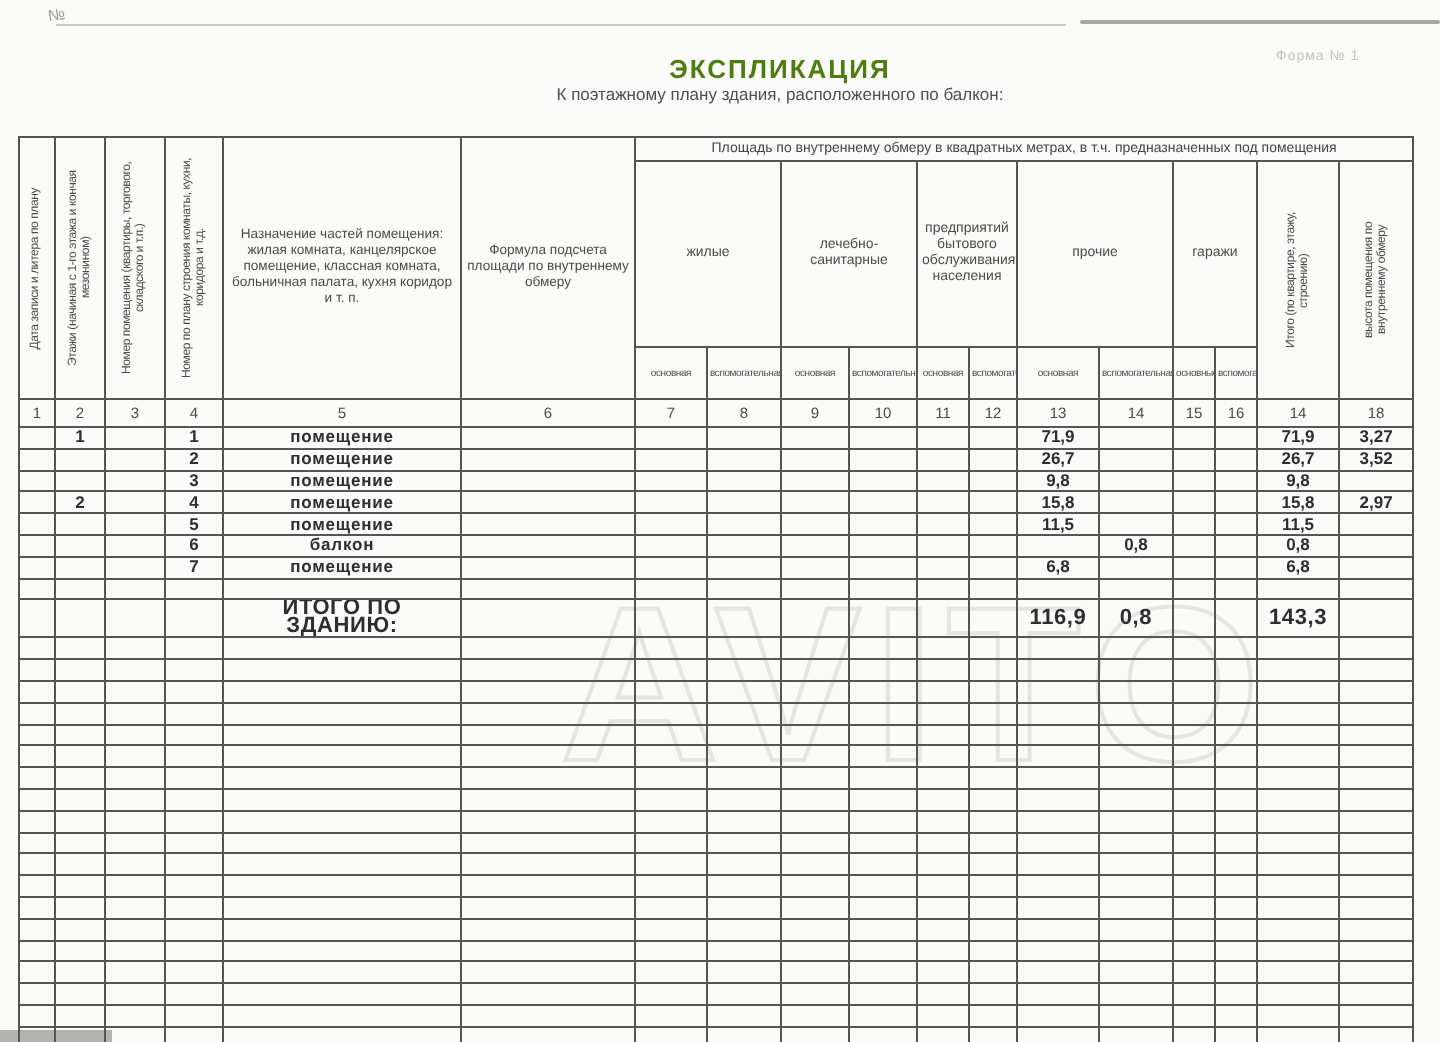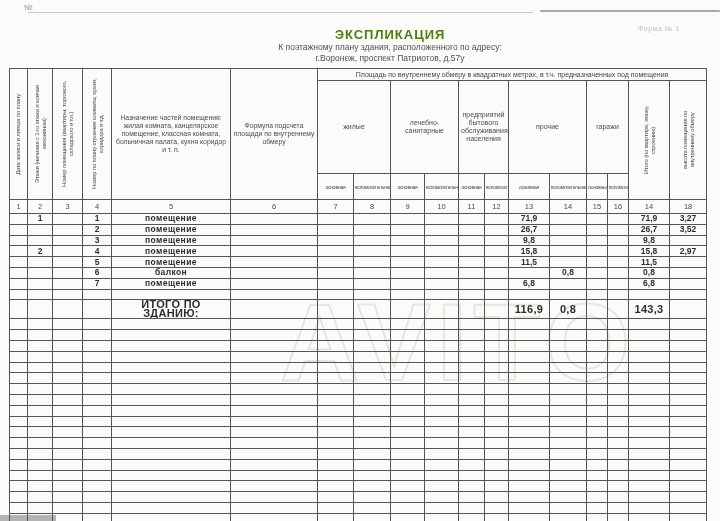--- a/index.html
+++ b/index.html
@@ -77,22 +77,21 @@
 
 <div class="scan-line-left"></div>
 <div class="scan-line-right"></div>
 <div class="scan-mark">№</div>
 <div class="bottom-strip"></div>
 
 <div class="form-label">Форма № 1</div>
 
 <div class="title-block">
   <div class="title">ЭКСПЛИКАЦИЯ</div>
-  <div class="subtitle">К поэтажному плану здания, расположенного по адресу:</div>
-  <div class="subtitle">г.Воронеж, проспект Патриотов, д.57у</div>
+  <div class="subtitle">К поэтажному плану здания, расположенного по балкон:</div>
 </div>
 
 <svg class="watermark" width="360" height="230">
   <text x="10" y="160" font-size="110" font-family="Liberation Sans, sans-serif" font-weight="bold" fill="none" stroke="#e6e6e1" stroke-width="2" letter-spacing="6">AVITO</text>
 </svg>
 
 <table class="main">
   <colgroup>
     <col style="width:18px">
       <col style="width:25px">

